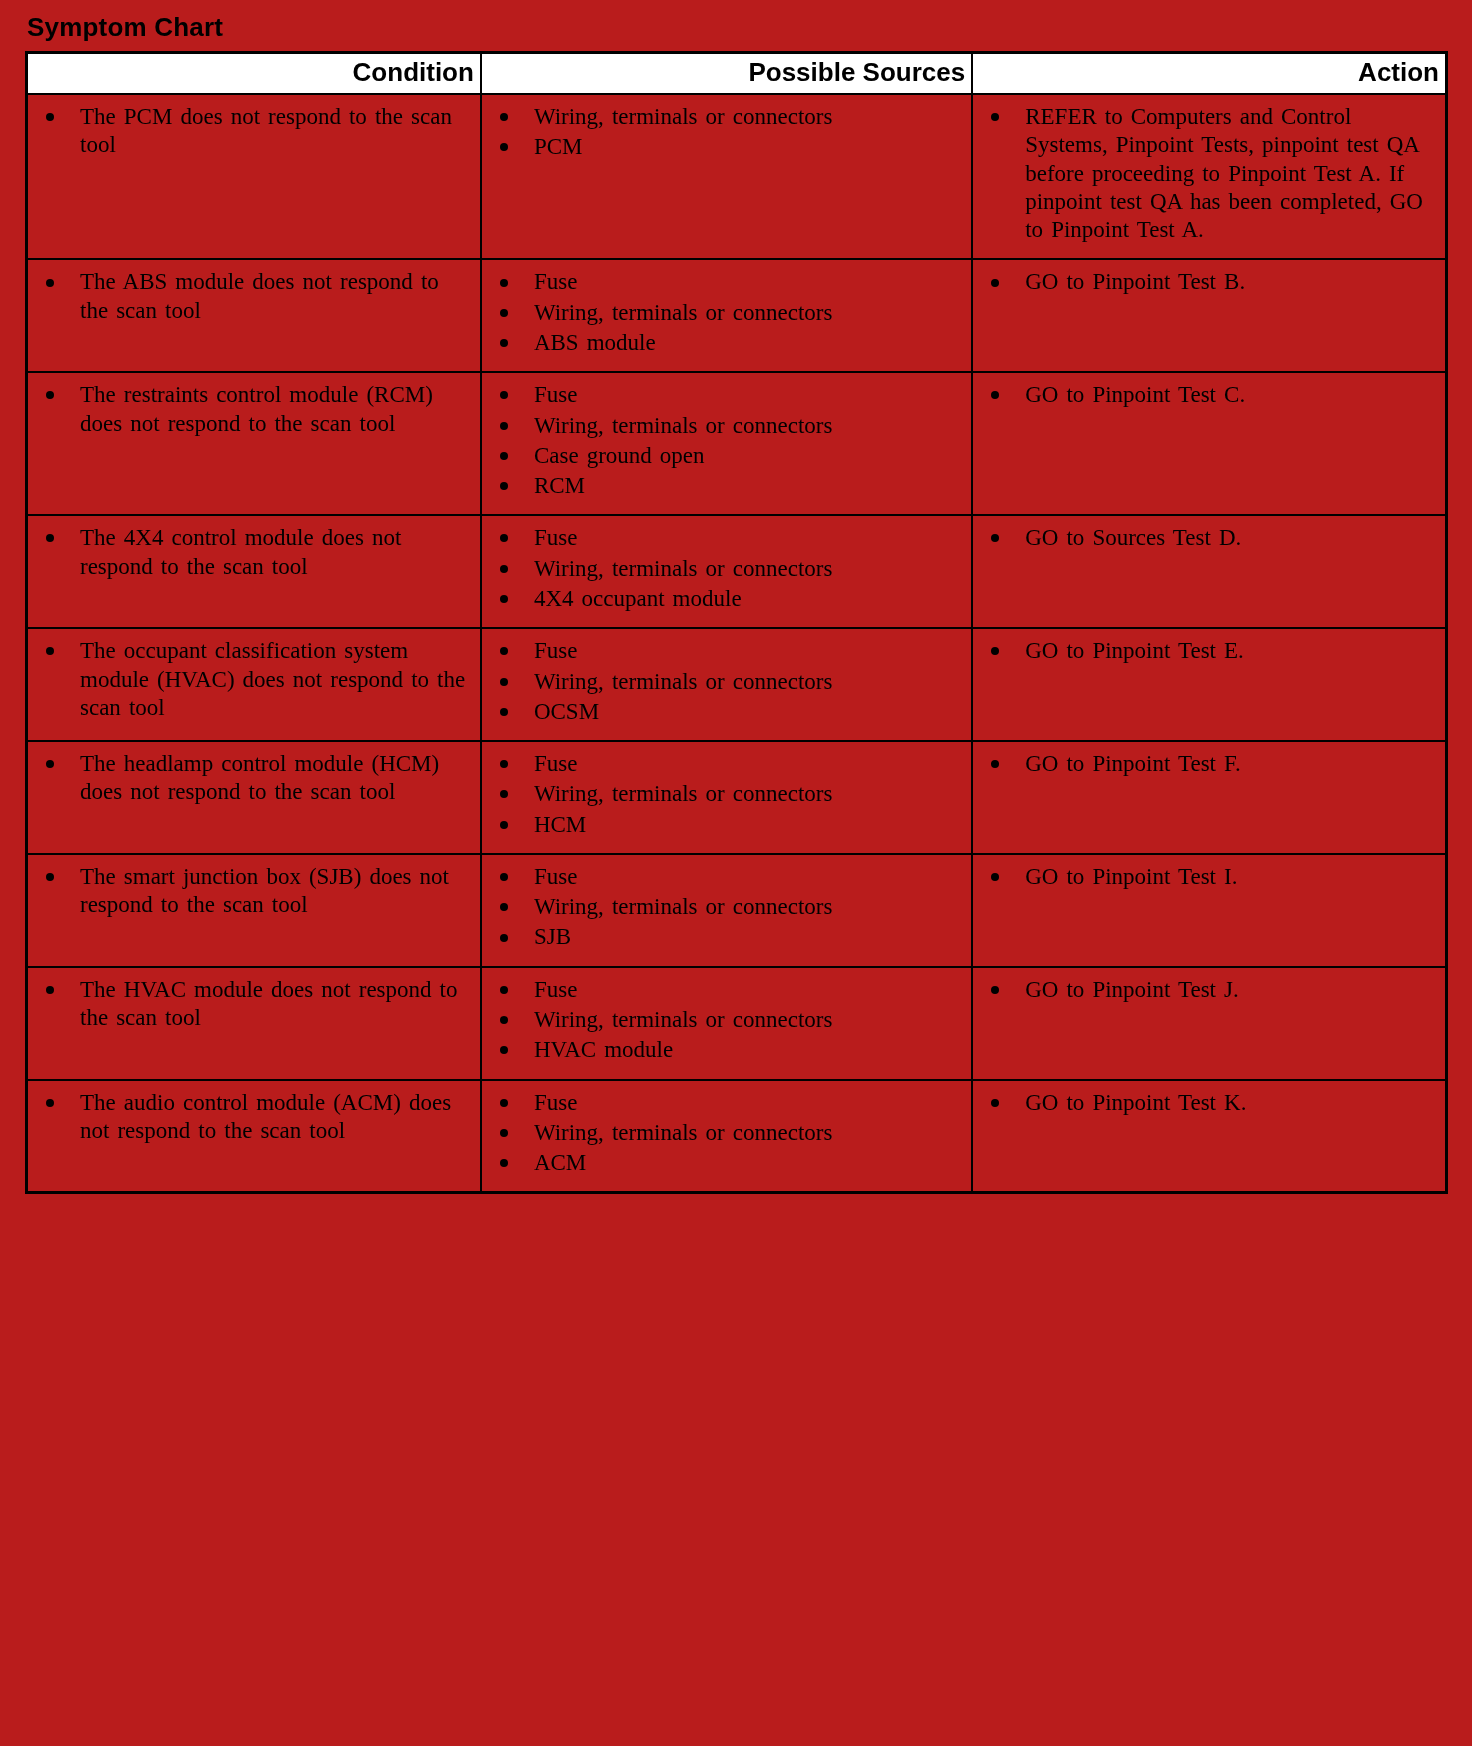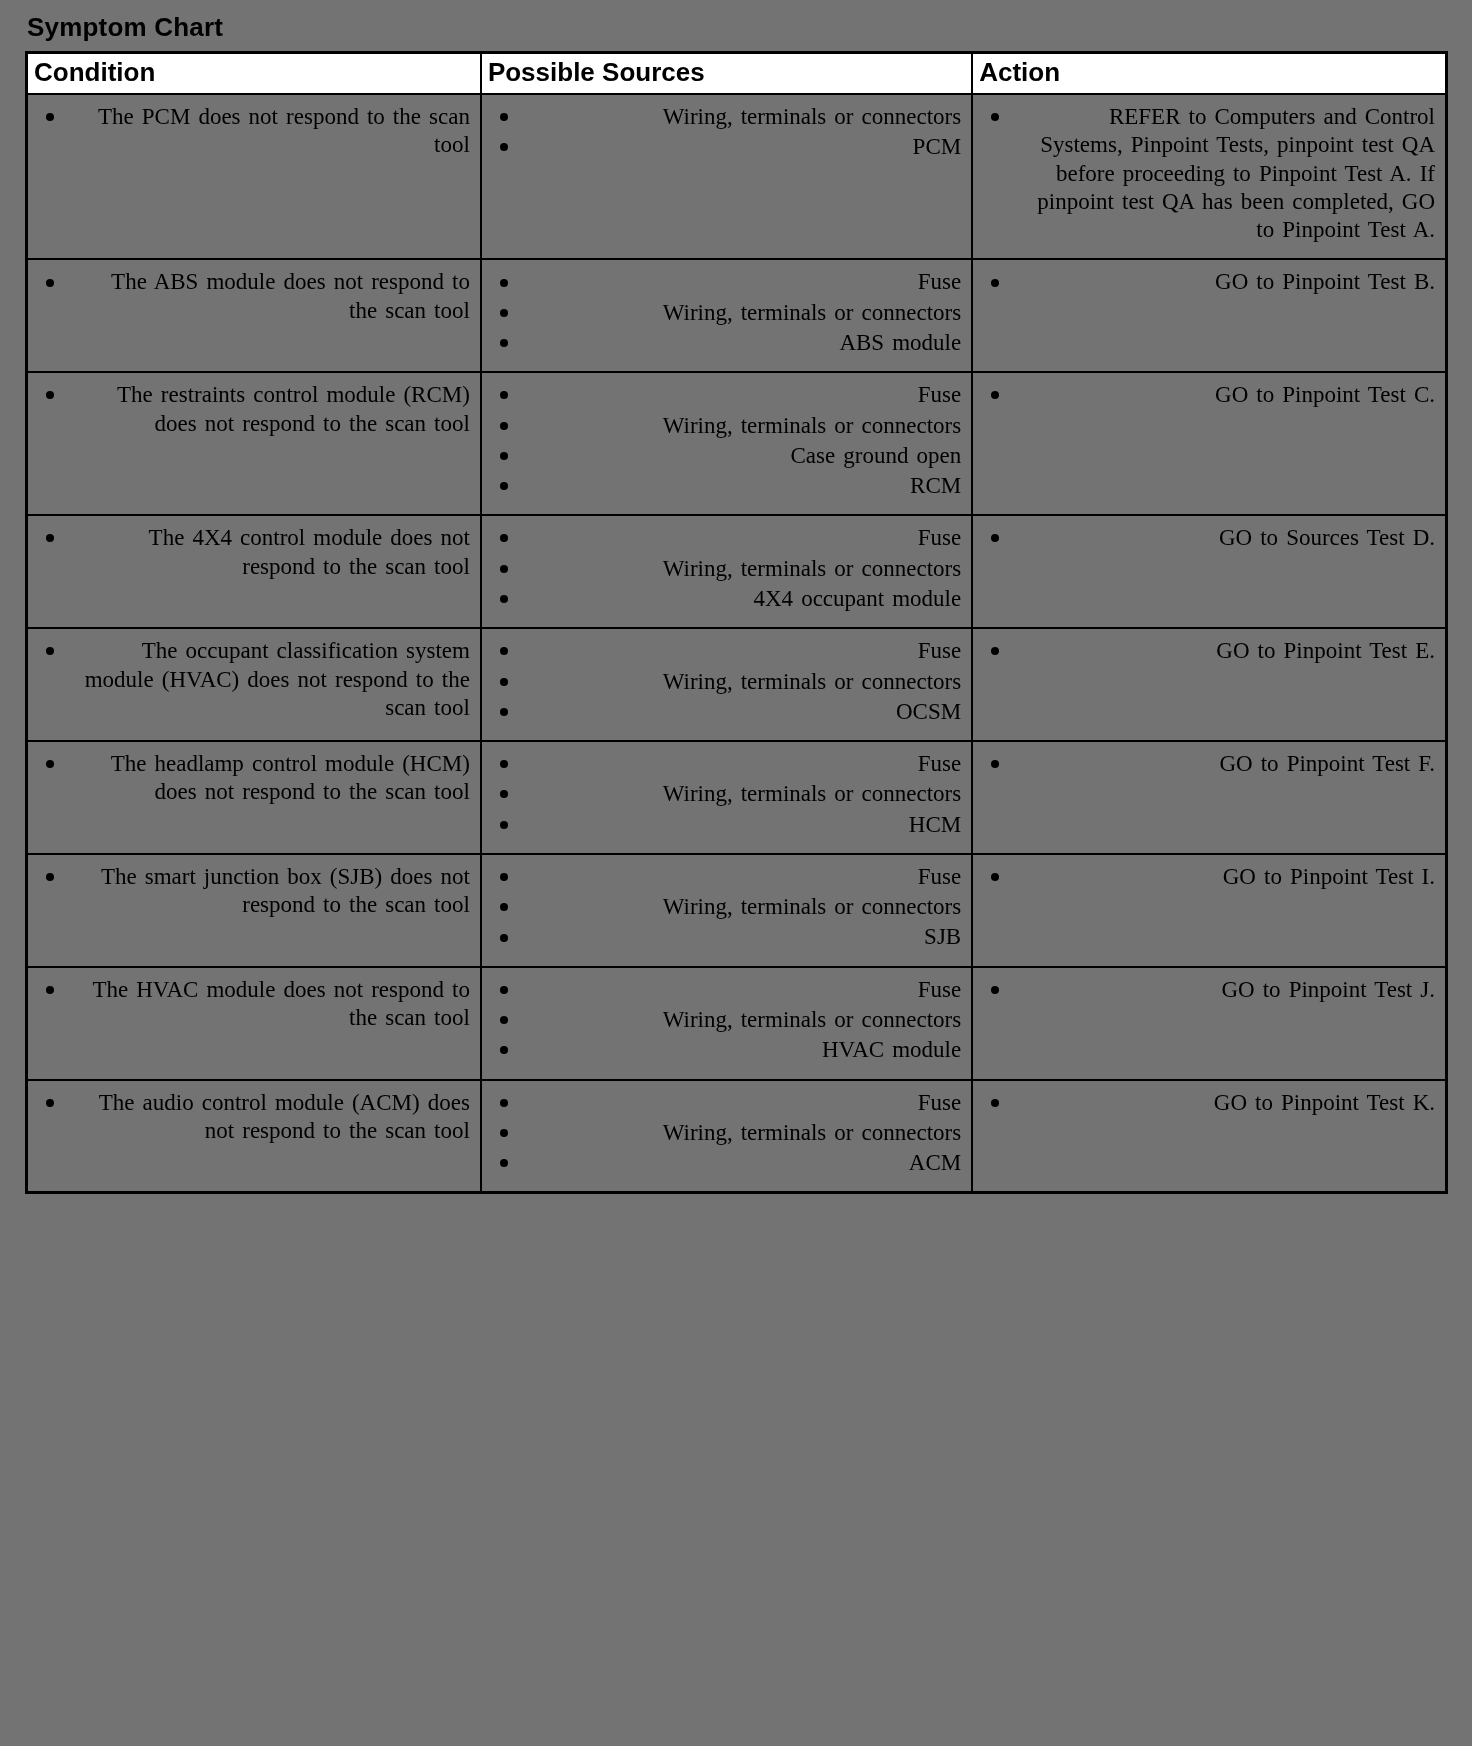--- a/index.html
+++ b/index.html
@@ -7,21 +7,21 @@
   body {
     width: 1472px;
     min-height: 1746px;
     font-family: "Liberation Serif", serif;
     color: #000;
   }
   .page {
     width: 1472px;
     min-height: 1746px;
     padding: 12px 24px 18px 25px;
-    background: #737373;
+    background: #b91c1c;
   }
   .title {
     font-family: "Liberation Sans", sans-serif;
     font-weight: bold;
     font-size: 26px;
     margin: 0 0 8px 2px;
     letter-spacing: 0.2px;
   }
   table.symptom-table {
     border-collapse: collapse;
@@ -29,39 +29,38 @@
     border: 3px solid #000;
     table-layout: fixed;
   }
   col.col-condition { width: 32%; }
   col.col-sources   { width: 34.6%; }
   col.col-action    { width: 33.4%; }
   th {
     font-family: "Liberation Sans", sans-serif;
     font-weight: bold;
     font-size: 26px;
-    text-align: left;
+    text-align: right;
     border: 2px solid #000;
     padding: 3px 6px 5px 6px;
     background: #fff;
   }
   td {
     border: 2px solid #000;
     vertical-align: top;
     font-family: "Liberation Serif", serif;
     font-size: 23px;
     line-height: 1.23;
     padding: 8px 10px 12px 8px;
     word-spacing: 0.1em;
   }
   ul.bullets {
     list-style: none;
     margin: 0;
     padding: 0 0 0 8px;
-    text-align: right;
   }
   ul.bullets li {
     position: relative;
     padding-left: 36px;
     margin: 0 0 2px 0;
   }
   ul.bullets li::before {
     content: "";
     position: absolute;
     left: 2px;

